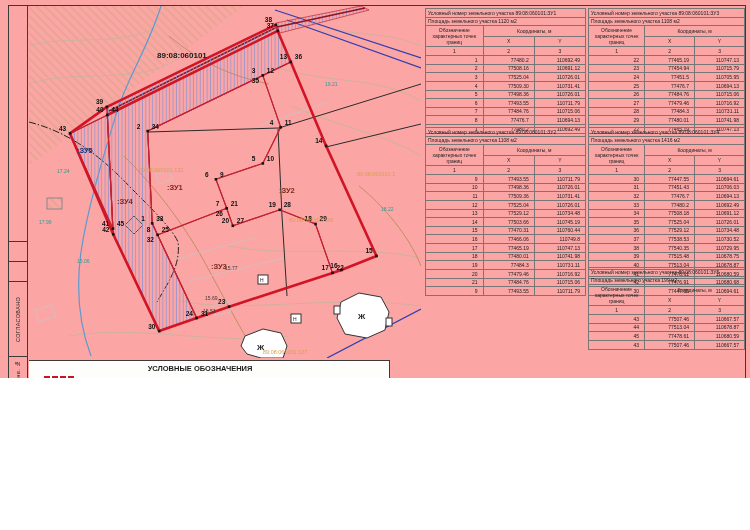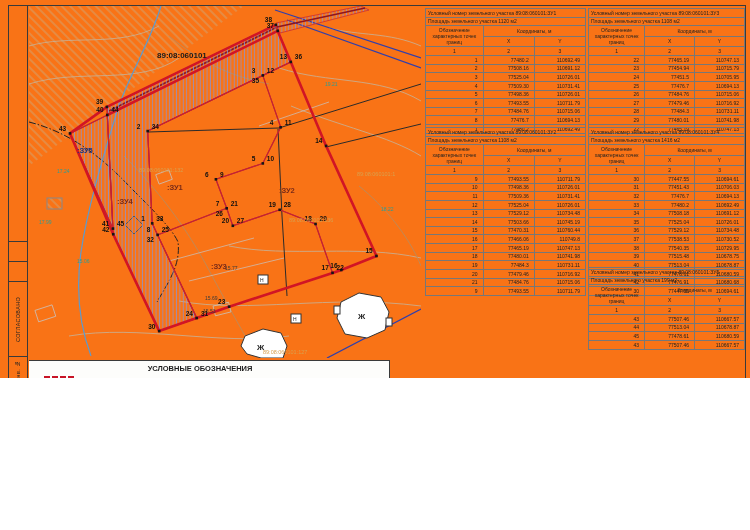--- a/index.html
+++ b/index.html
@@ -1,17 +1,17 @@
 <!DOCTYPE html>
 <html><head>
 <meta charset="utf-8">
 <style>
   html,body{margin:0;padding:0;background:#fff;}
   *{box-sizing:border-box;}
-  #sheet{position:relative;width:750px;height:378px;background:#f97316;font-family:"Liberation Sans",sans-serif;overflow:hidden;}
+  #sheet{position:relative;width:750px;height:378px;background:#fca5a5;font-family:"Liberation Sans",sans-serif;overflow:hidden;}
   .frame{position:absolute;left:8px;top:5px;width:738px;height:521px;border:1.2px solid #3a3a3a;}
   
   #strip{position:absolute;left:8px;top:5px;width:20px;height:521px;border-right:1.1px solid #3a3a3a;}
   .scell{position:absolute;left:0;width:100%;border-top:1px solid #3a3a3a;}
   .vtext{writing-mode:vertical-rl;transform:rotate(180deg);display:flex;align-items:center;justify-content:center;height:100%;width:100%;font-size:5.4px;color:#222;letter-spacing:.4px;}
   
   #map{position:absolute;left:29px;top:6px;width:392px;height:352px;}
   #map svg{display:block;}
   #map text{font-family:"Liberation Sans",sans-serif;}
   .ptsq{fill:#151515;}

